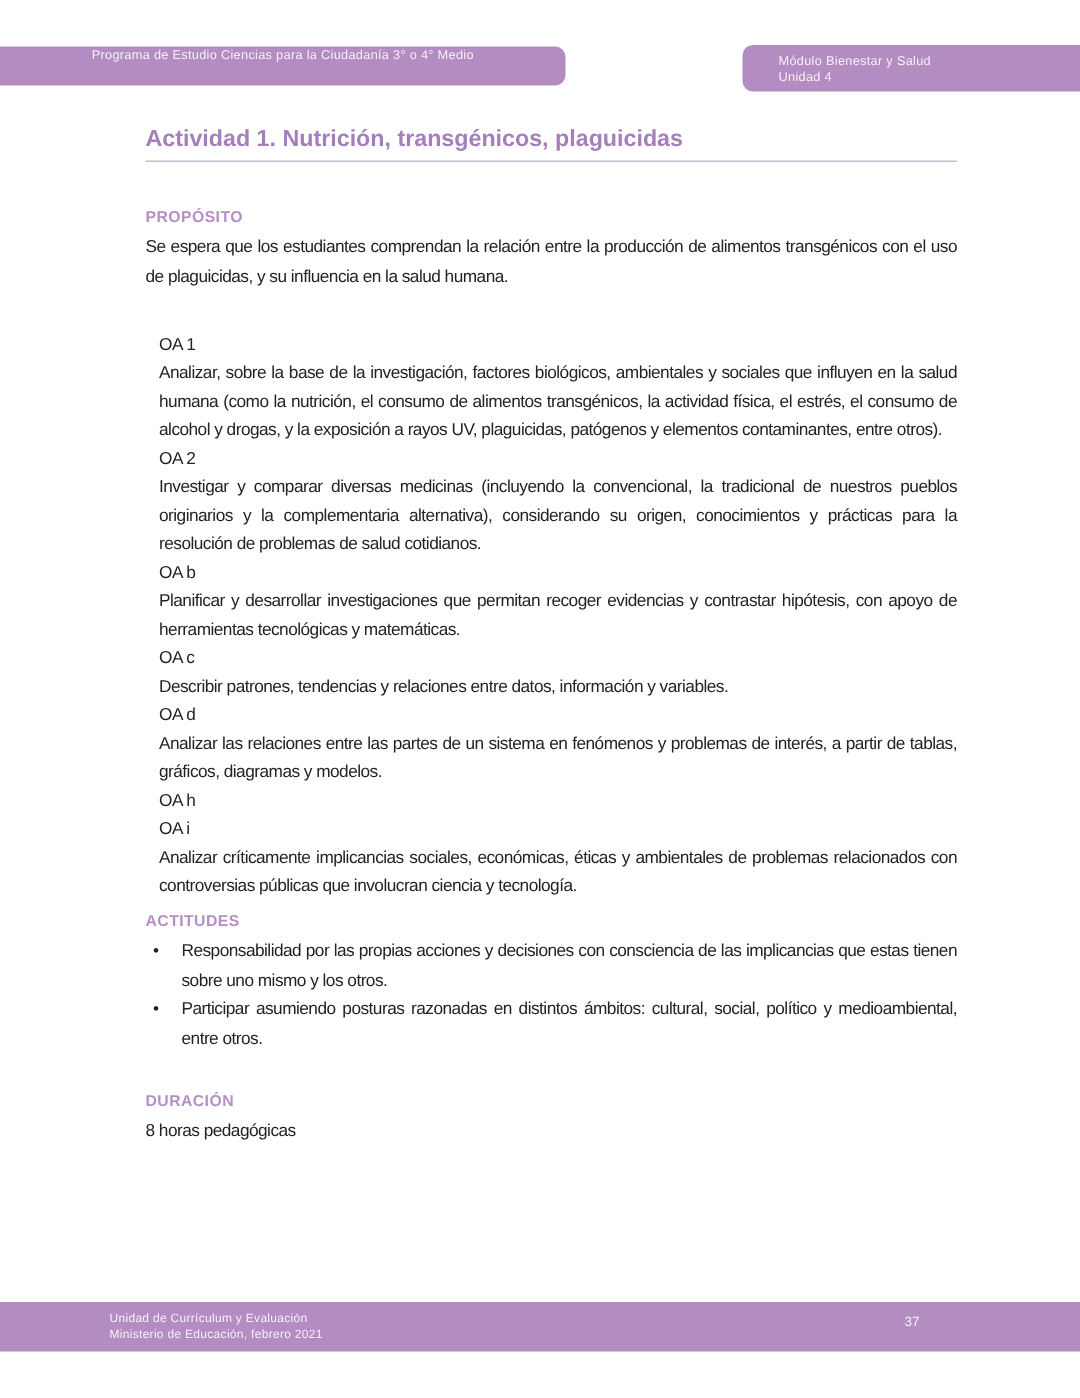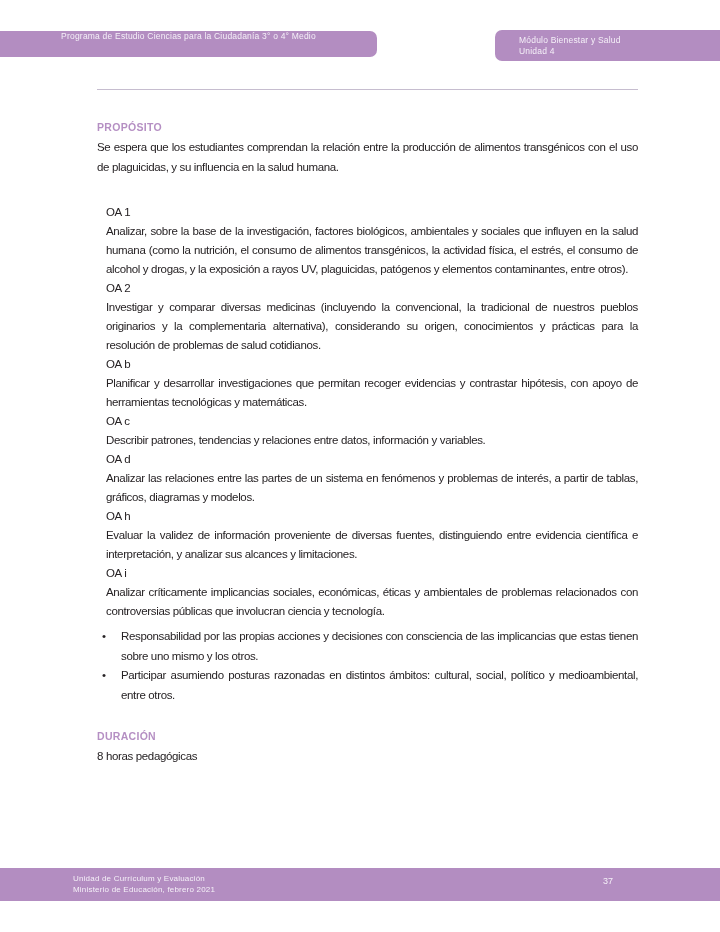--- a/index.html
+++ b/index.html
@@ -105,20 +105,21 @@
   <div class="hbar hbar-left">
     <span>Programa de Estudio Ciencias para la Ciudadanía 3° o 4° Medio</span>
   </div>
   <div class="hbar hbar-right">
     <span>Módulo Bienestar y Salud</span>
     <span>Unidad 4</span>
   </div>
 
   <div class="content">
 
+    <h1 class="doc-title">Actividad 1. Nutrición, transgénicos, plaguicidas</h1>
     <div class="title-rule"></div>
 
     <section class="sec-proposito">
       <h2 class="sec-heading">PROPÓSITO</h2>
       <p class="body-text">Se espera que los estudiantes comprendan la relación entre la producción de alimentos transgénicos con el uso de plaguicidas, y su influencia en la salud humana.</p>
     </section>
 
     <section class="sec-objetivos">
       <div class="oa-list">
 
@@ -131,29 +132,29 @@
         <div class="oa-label">OA b</div>
         <p class="oa-text">Planificar y desarrollar investigaciones que permitan recoger evidencias y contrastar hipótesis, con apoyo de herramientas tecnológicas y matemáticas.</p>
 
         <div class="oa-label">OA c</div>
         <p class="oa-text">Describir patrones, tendencias y relaciones entre datos, información y variables.</p>
 
         <div class="oa-label">OA d</div>
         <p class="oa-text">Analizar las relaciones entre las partes de un sistema en fenómenos y problemas de interés, a partir de tablas, gráficos, diagramas y modelos.</p>
 
         <div class="oa-label">OA h</div>
-        <p class="oa-text">Evaluar la validez de información proveniente de diversas fuentes, distinguiendo entre evidencia científica e interpretación, y analizar sus alcances y limitaciones.</p>
 
         <div class="oa-label">OA i</div>
         <p class="oa-text">Analizar críticamente implicancias sociales, económicas, éticas y ambientales de problemas relacionados con controversias públicas que involucran ciencia y tecnología.</p>
 
       </div>
     </section>
 
     <section class="sec-actitudes">
+      <h2 class="sec-heading">ACTITUDES</h2>
       <ul class="bullet-list">
         <li>
           <span class="dot">•</span>
           <span>Responsabilidad por las propias acciones y decisiones con consciencia de las implicancias que estas tienen sobre uno mismo y los otros.</span>
         </li>
         <li>
           <span class="dot">•</span>
           <span>Participar asumiendo posturas razonadas en distintos ámbitos: cultural, social, político y medioambiental, entre otros.</span>
         </li>
       </ul>

